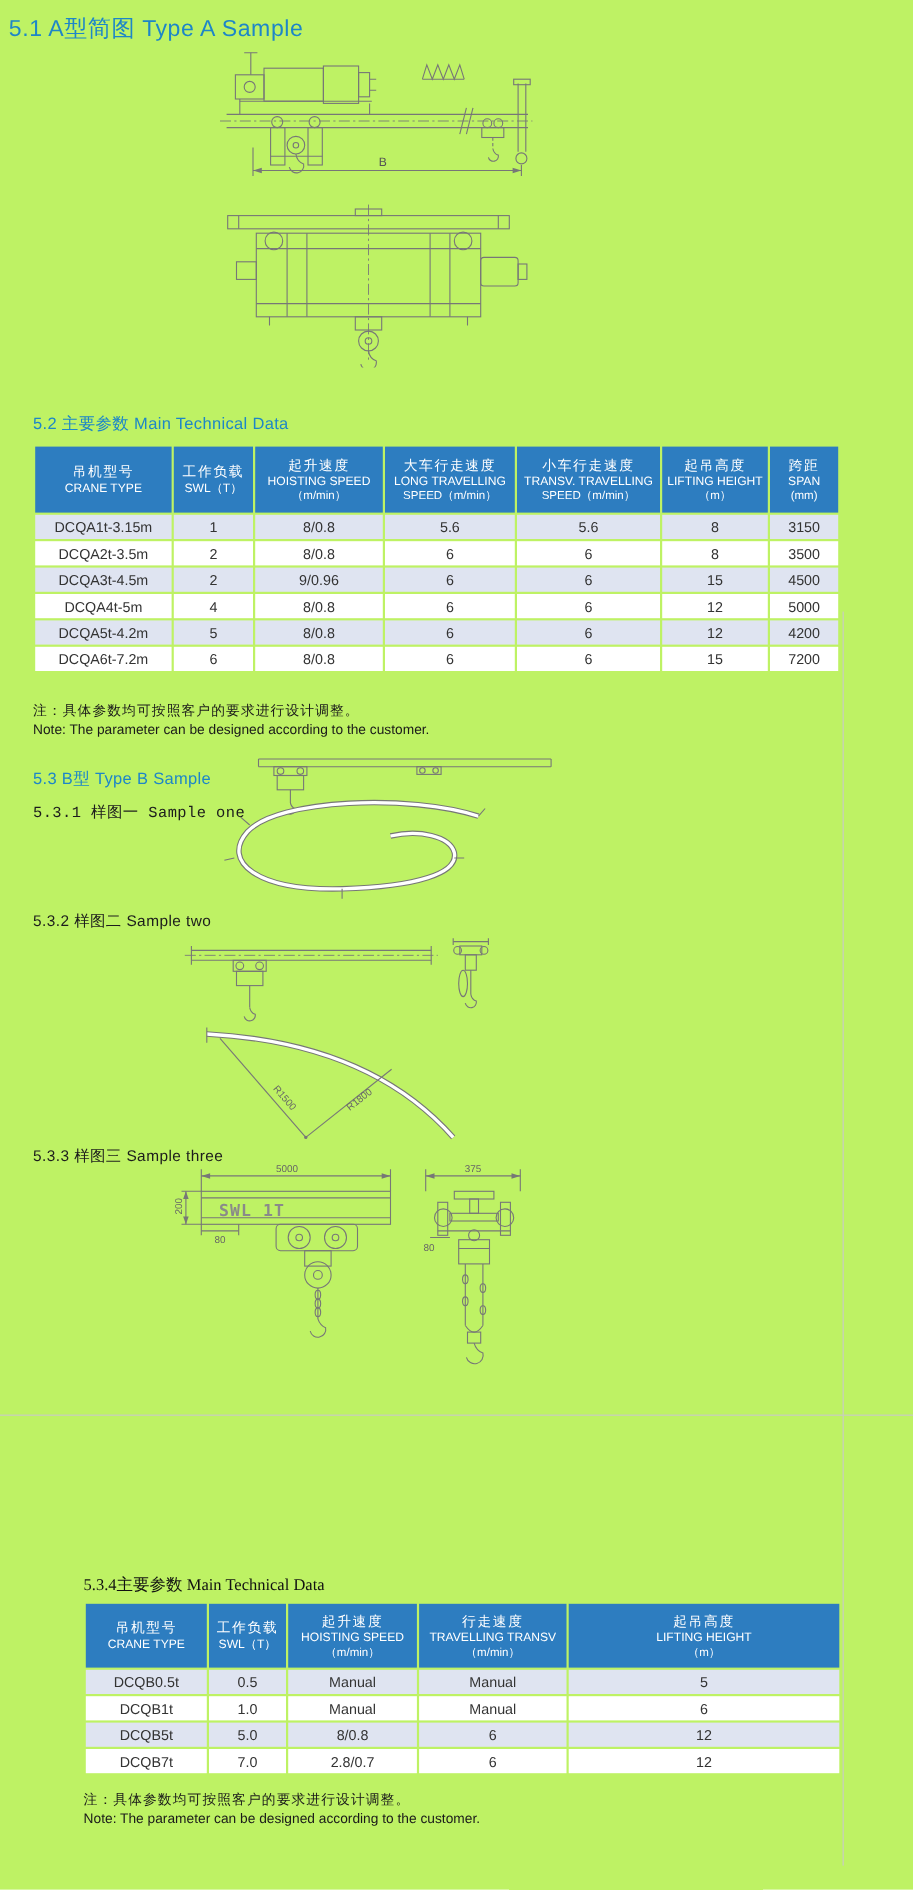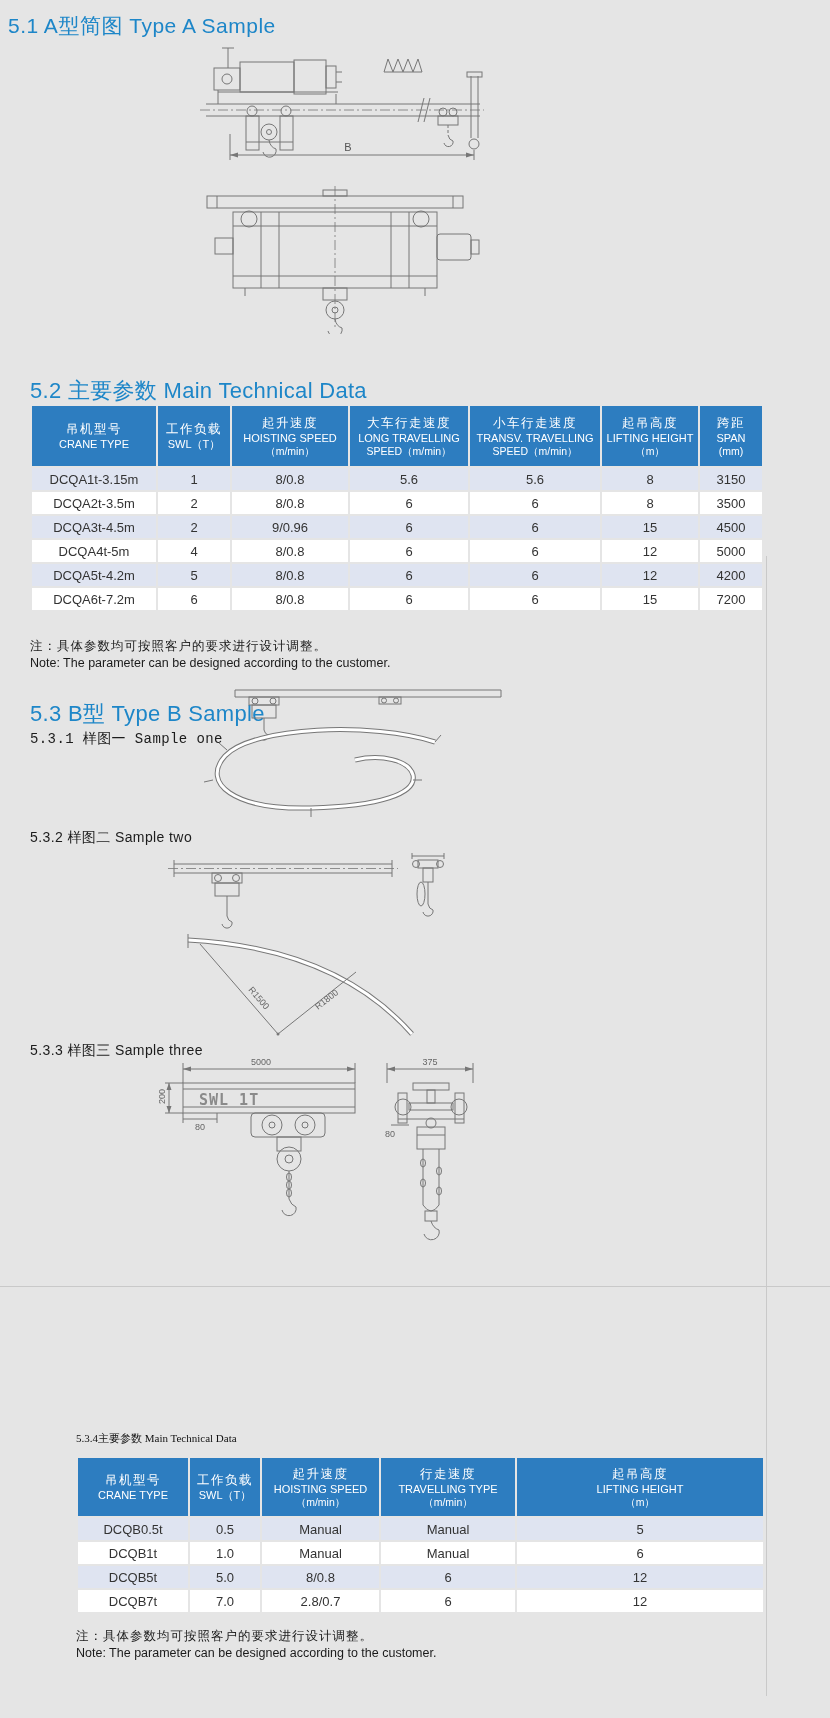--- a/index.html
+++ b/index.html
@@ -1,22 +1,22 @@
 <!DOCTYPE html>
 <html><head>
 <meta charset="utf-8">
 <style>
   html,body{margin:0;padding:0;background:#fff;}
-  #page{position:relative;width:830px;height:1718px;background:#e5e5e5;overflow:hidden;
+  #page{position:relative;width:830px;height:1718px;background:#bef264;overflow:hidden;
         font-family:"Liberation Sans",sans-serif;}
   .abs{position:absolute;}
   .h-main{font-size:21px;color:#1d86c8;letter-spacing:0.5px;white-space:nowrap;}
-  .h-sub{font-size:22px;color:#1d86c8;letter-spacing:0.3px;white-space:nowrap;}
+  .h-sub{font-size:15px;color:#1d86c8;letter-spacing:0.3px;white-space:nowrap;}
   .h-black{font-size:14px;color:#1c1c1c;letter-spacing:0.4px;white-space:nowrap;}
-  .h-serif{font-family:"Liberation Serif",serif;font-size:11px;color:#111;white-space:nowrap;}
+  .h-serif{font-family:"Liberation Serif",serif;font-size:15px;color:#111;white-space:nowrap;}
   .note{font-size:12.5px;color:#1a1a1a;line-height:17px;white-space:nowrap;}
   .note .cnline{letter-spacing:1px;}
 
   table.spec{position:absolute;border-collapse:separate;border-spacing:2px;table-layout:fixed;}
   table.spec th{background:#2d7dc0;color:#fff;font-weight:normal;vertical-align:middle;
                 padding:2px 1px;text-align:center;margin-left:39px;}
   table.spec th .cn{font-size:12.5px;letter-spacing:1.5px;line-height:16px;}
   table.spec th .en{font-size:11px;line-height:14px;}
   table.spec th .un{font-size:10.5px;line-height:13px;text-align:center;}
   table.spec td{background:#fff;text-align:center;font-size:13px;color:#333;height:22px;
@@ -382,21 +382,21 @@
           <div class="cn">工作负载</div>
           <div class="en">SWL（T）</div>
         </th>
         <th>
           <div class="cn">起升速度</div>
           <div class="en">HOISTING SPEED</div>
           <div class="un">（m/min）</div>
         </th>
         <th>
           <div class="cn">行走速度</div>
-          <div class="en">TRAVELLING TYPE</div>
+          <div class="en">TRAVELLING TRANSV</div>
           <div class="un">（m/min）</div>
         </th>
         <th>
           <div class="cn">起吊高度</div>
           <div class="en">LIFTING HEIGHT</div>
           <div class="un">（m）</div>
         </th>
       </tr>
     </thead>
     <tbody>

